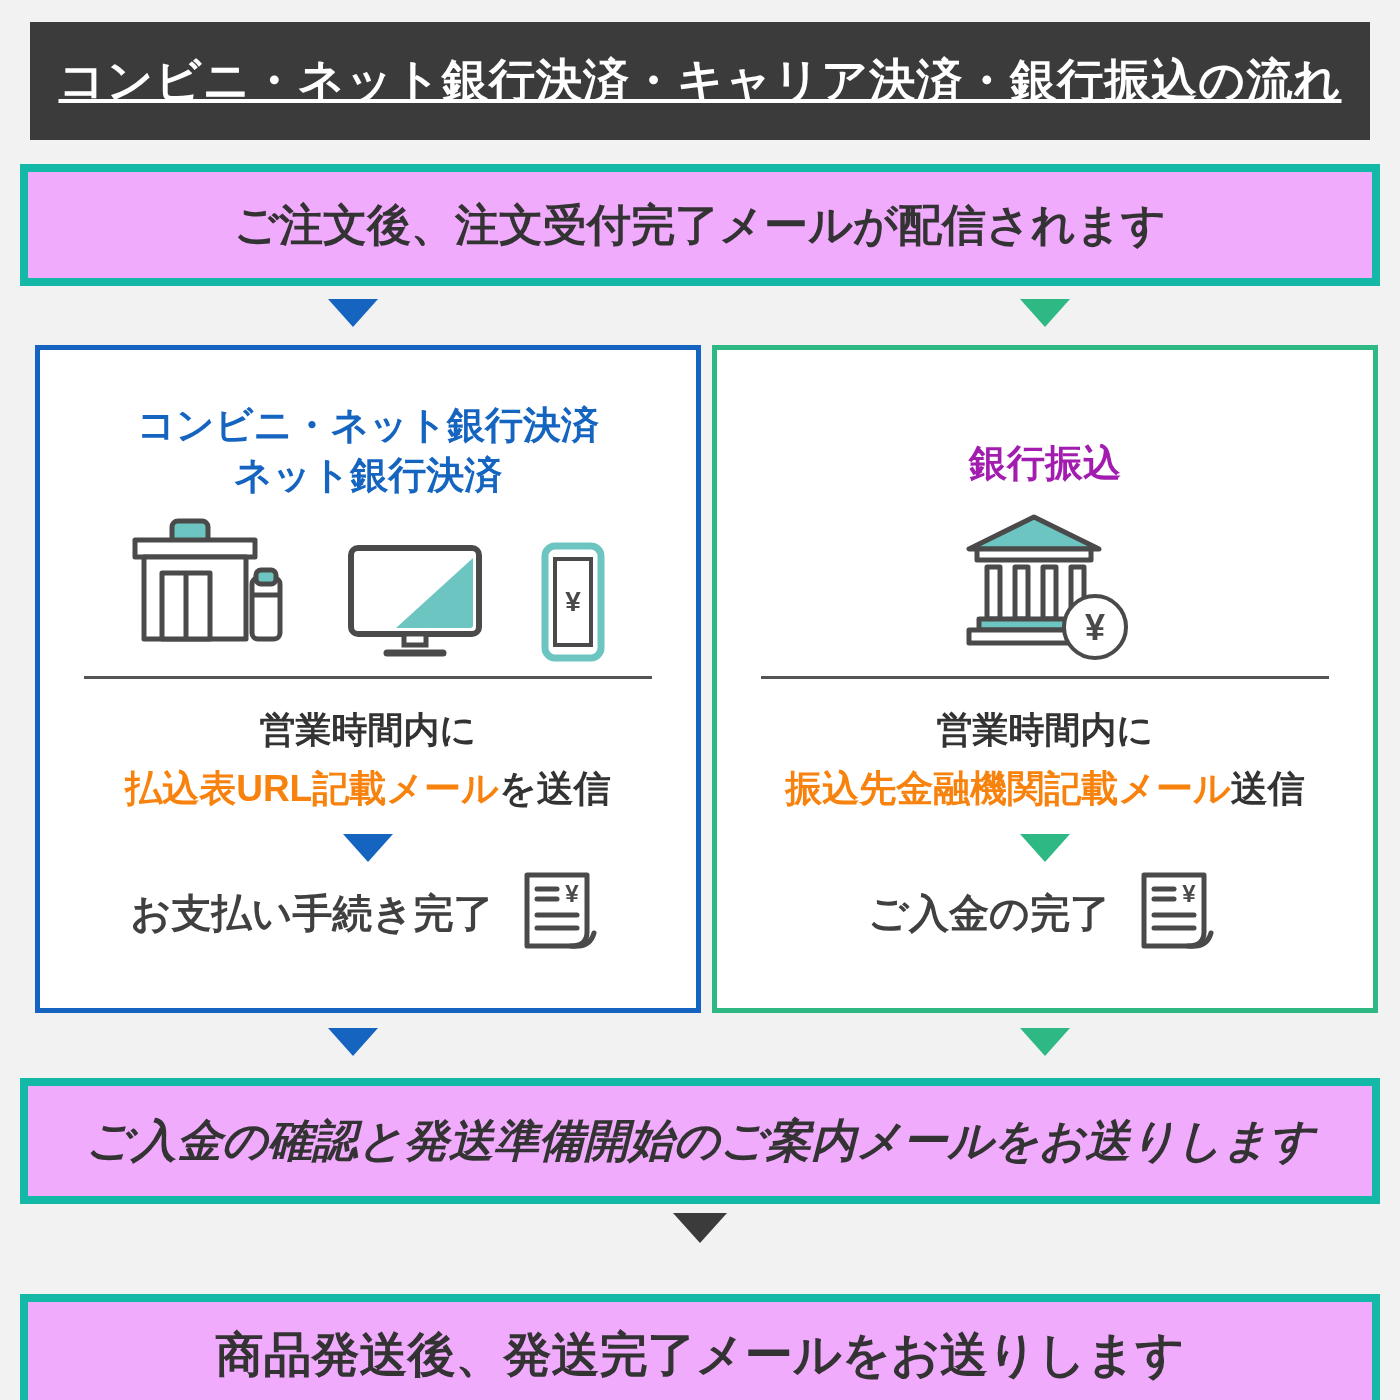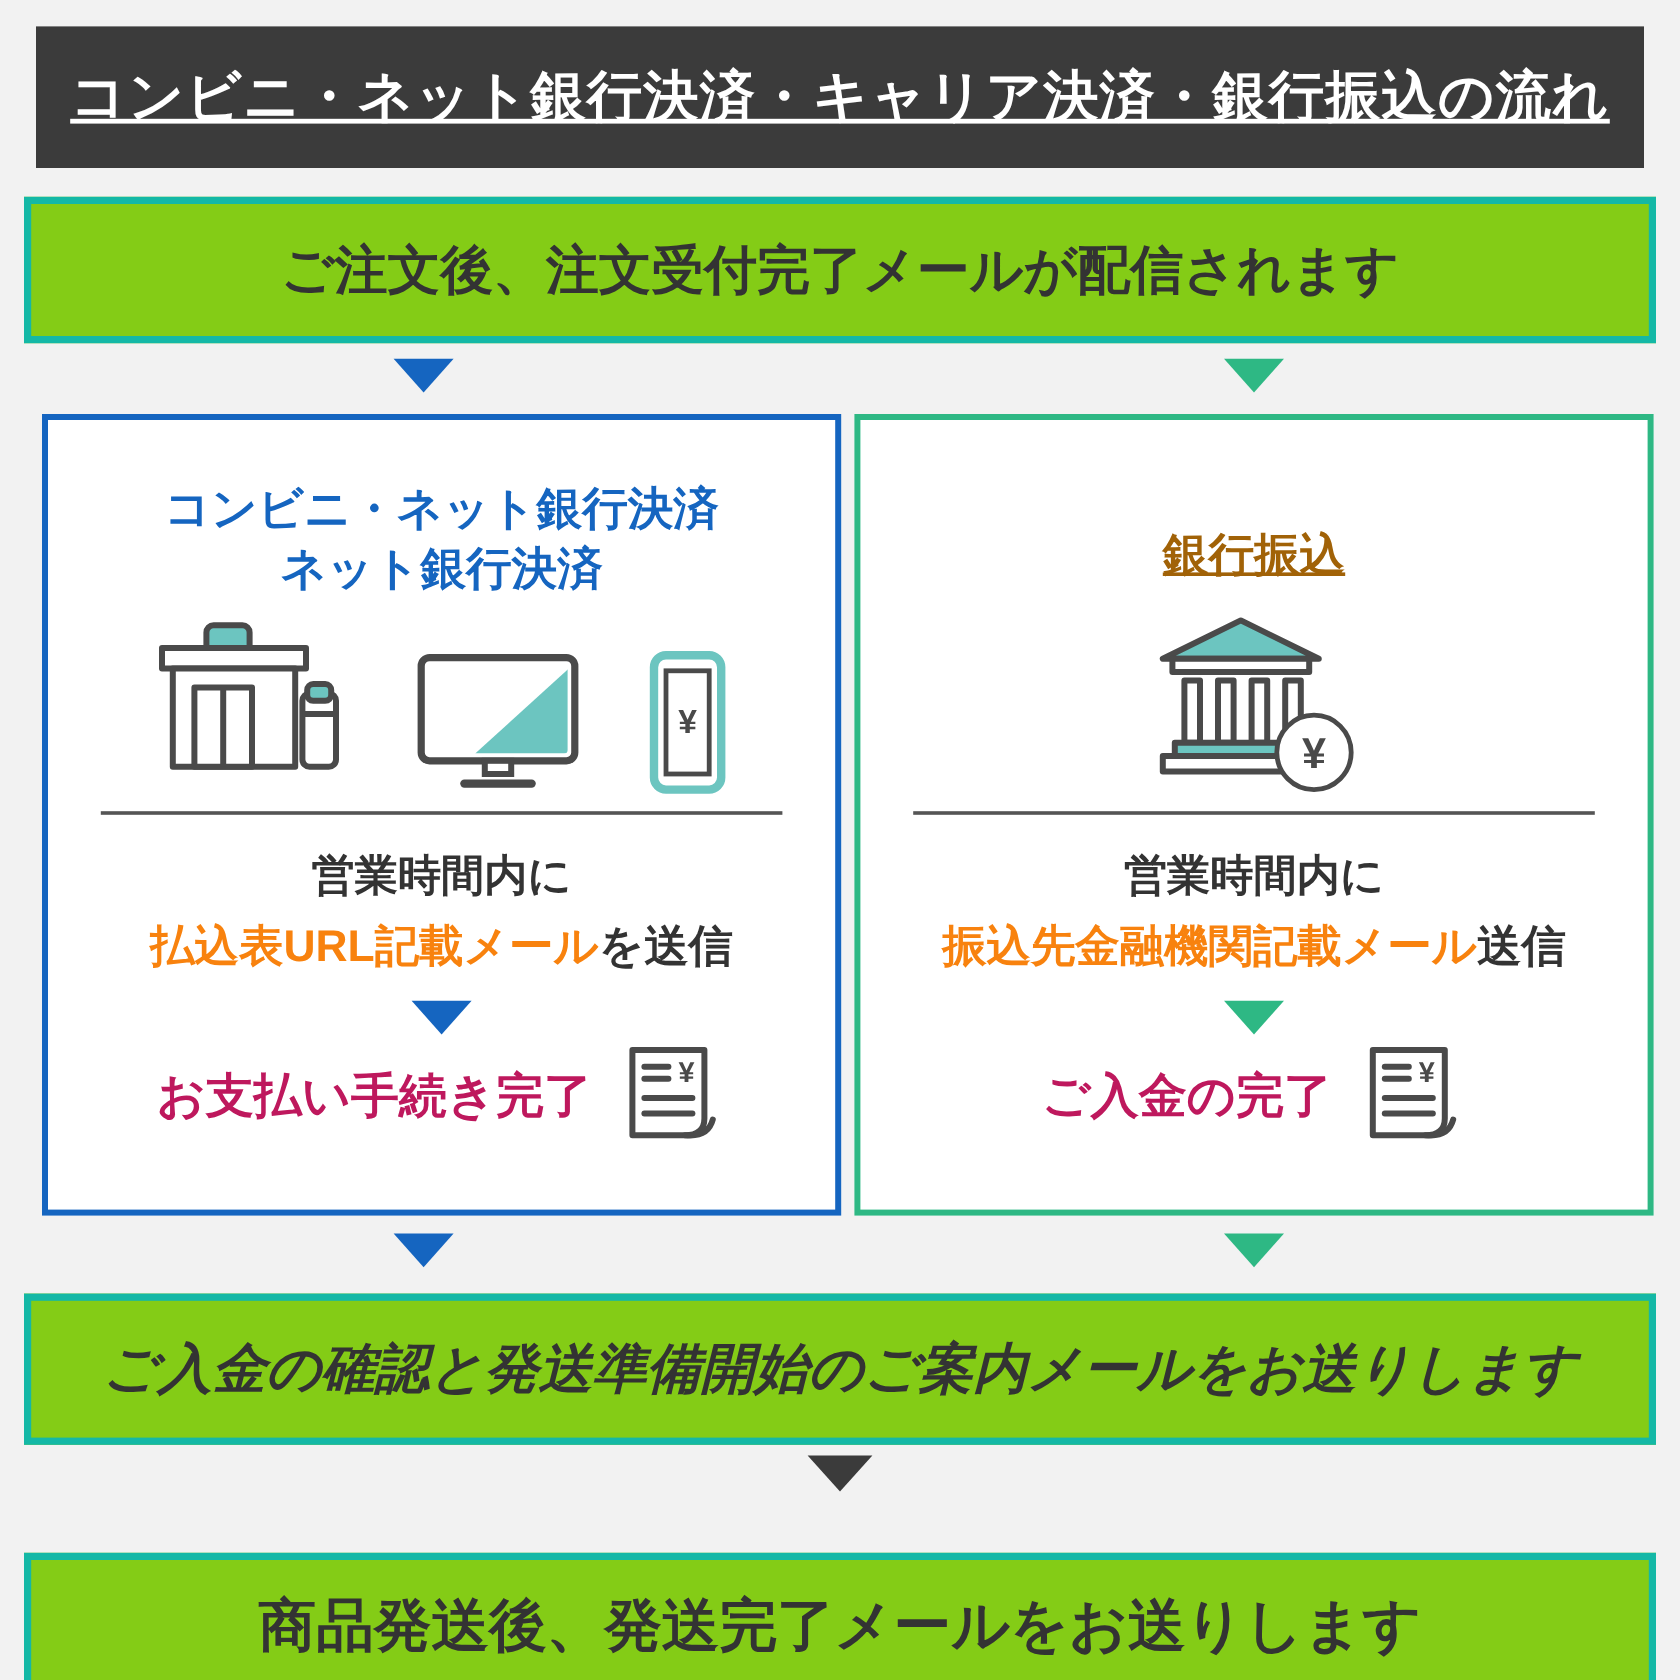--- a/index.html
+++ b/index.html
@@ -13,21 +13,21 @@
 
   .header {
     position:absolute; left:30px; top:22px; width:1340px; height:118px;
     background:#3b3b3b; color:#ffffff;
     display:flex; align-items:center; justify-content:center;
     font-size:46px; font-weight:bold; letter-spacing:1px;text-decoration:underline;
   }
 
   .step-box {
     position:absolute; left:20px; width:1360px;
-    background:#84cc16; border:6px solid #14b8a6;
+    background:#f0abfc; border:8px solid #14b8a6;
     display:flex; align-items:center; justify-content:center;
     font-weight:bold; color:#333333;
   }
   #step1 { top:164px; height:122px; font-size:44px; }
   #step3 { top:1078px; height:126px; font-size:45px;font-style:italic; }
   #step4 { top:1262px; height:122px; font-size:48px;margin-top:32px; }
 
   .tri { width:0; height:0; border-left:25px solid transparent; border-right:25px solid transparent; }
   .tri.blue  { border-top:28px solid #1565c0; }
   .tri.green { border-top:28px solid #2eb884; }
@@ -43,41 +43,41 @@
     position:absolute; top:345px; width:666px; height:668px; background:#ffffff;
   }
   #panel-left  { left:35px;  border:5px solid #1565c0; }
   #panel-right { left:712px; border:5px solid #2eb884; }
 
   .panel-title {
     position:absolute; left:0; width:100%; text-align:center;
     font-weight:bold; font-size:38px; line-height:1.32;
   }
   #panel-left  .panel-title { top:50px; color:#1565c0; }
-  #panel-right .panel-title { top:88px; color:#a16207;text-decoration:underline; }
+  #panel-right .panel-title { top:88px; color:#a21caf; }
 
   .icons-row {
     position:absolute; top:158px; left:0; width:100%; height:155px;
     display:flex; justify-content:center; align-items:flex-end; gap:56px;
   }
   .divider { position:absolute; top:326px; left:44px; right:44px; border-top:3px solid #555555; }
   .hours {
     position:absolute; top:356px; width:100%; text-align:center;
     font-size:36px; font-weight:bold; color:#333333;
   }
   .mail-line {
     position:absolute; top:414px; width:100%; text-align:center;
     font-size:37px; font-weight:bold; color:#333333;
   }
   .orange { color:#f8820e; }
   .panel-tri { position:absolute; top:484px; left:50%; transform:translateX(-50%); }
   .complete-row {
     position:absolute; top:520px; width:100%;
     display:flex; justify-content:center; align-items:center; gap:22px;
-    font-size:40px; font-weight:bold; color:#be185d;
+    font-size:40px; font-weight:bold; color:#404040;
   }
 </style>
 </head>
 <body>
 
 <div class="canvas">
 
   <div class="header">コンビニ・ネット銀行決済・キャリア決済・銀行振込の流れ</div>
 
   <div class="step-box" id="step1">ご注文後、注文受付完了メールが配信されます</div>

